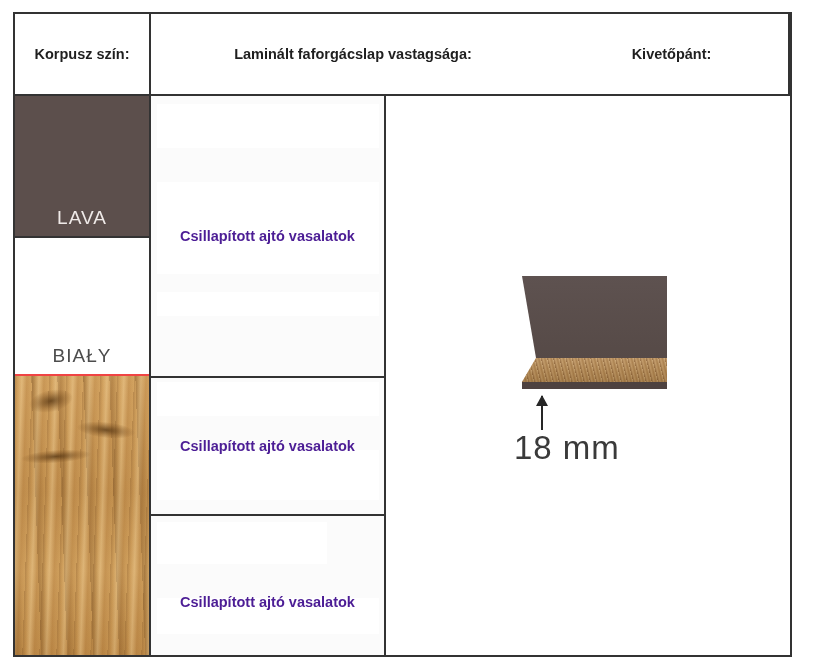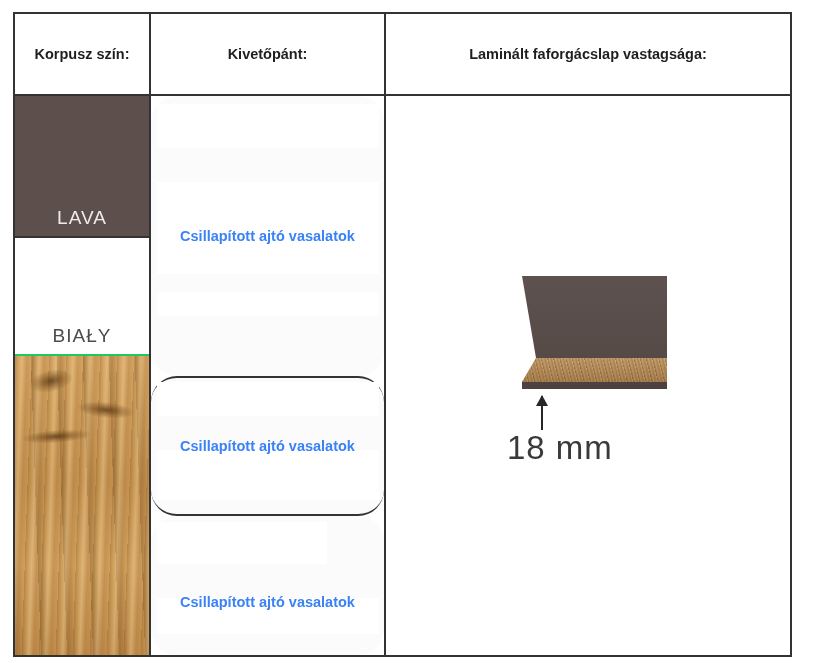--- a/index.html
+++ b/index.html
@@ -93,21 +93,21 @@
     font-size: 19px;
     letter-spacing: 1px;
     padding-bottom: 8px;
     text-align: right;
     line-height: 1.05;
   }
   .sw-lava   { height: 140px; background: #5c4f4c; }
   .sw-lava .swatch-label { color: #efeae8; }
   .sw-grey   { height: 140px; background: #b1b3b4; }
   .sw-grey .swatch-label { color: #4c4c4c; }
-  .sw-bialy  { height: 120px; background: #ffffff; border-top: 2px solid #333333; border-bottom: 2px solid #22c55e; }
+  .sw-bialy  { height: 140px; background: #ffffff; border-top: 2px solid #333333; border-bottom: 2px solid #ef4444; }
   .sw-bialy .swatch-label { color: #4c4c4c; }
   .sw-oak    { flex: 1; background:
         repeating-linear-gradient(92deg,
           rgba(120,76,32,0.30) 0px, rgba(120,76,32,0.05) 3px,
           rgba(255,235,190,0.25) 7px, rgba(150,95,40,0.22) 12px,
           rgba(120,76,32,0.04) 17px),
         repeating-linear-gradient(88deg,
           rgba(90,55,20,0.26) 0px, rgba(90,55,20,0.0) 9px,
           rgba(210,160,95,0.22) 15px, rgba(90,55,20,0.0) 26px),
         linear-gradient(180deg, #d8a864 0%, #c59350 42%, #d3a35f 70%, #bf8c49 100%);
@@ -124,24 +124,23 @@
 
   
   .hinge-cell {
     position: relative;
     box-sizing: border-box;
     display: flex;
     align-items: center;
     justify-content: center;
     font-weight: bold;
     font-size: 14.5px;
-    color: #3b82f6;
+    color: #4c1d95;
     text-align: center;
     background: #fbfbfb;
-    border-radius: 26px;
   }
   .h1 { height: 280px; }
   .h2 { height: 140px; border-top: 2px solid #333333; border-bottom: 2px solid #333333; }
   .h3 { flex: 1; }
 
   
   .wash {
     position: absolute;
     background: #ffffff;
     pointer-events: none;
@@ -189,38 +188,38 @@
     content: "";
     position: absolute;
     left: -5px;
     top: -1px;
     border-left: 6px solid transparent;
     border-right: 6px solid transparent;
     border-bottom: 11px solid #262626;
   }
   .thickness {
     position: absolute;
-    left: 121px;
+    left: 128px;
     top: 333px;
     font-size: 33px;
     color: #3a3a3a;
     letter-spacing: 1px;
     white-space: nowrap;
   }
 </style>
 </head>
 <body>
 
 <div class="sheet">
   <div class="table">
 
     <div class="head-row">
       <div class="head-cell col-a">Korpusz szín:</div>
+      <div class="head-cell col-c">Laminált faforgácslap vastagsága:</div>
       <div class="head-cell col-b">Kivetőpánt:</div>
-      <div class="head-cell col-c">Laminált faforgácslap vastagsága:</div>
     </div>
 
     <div class="body-row">
 
       <div class="body-a">
         <div class="swatch sw-lava">
           <span class="swatch-label">LAVA</span>
         </div>
         <div class="swatch sw-bialy">
           <span class="swatch-label">BIAŁY</span>

